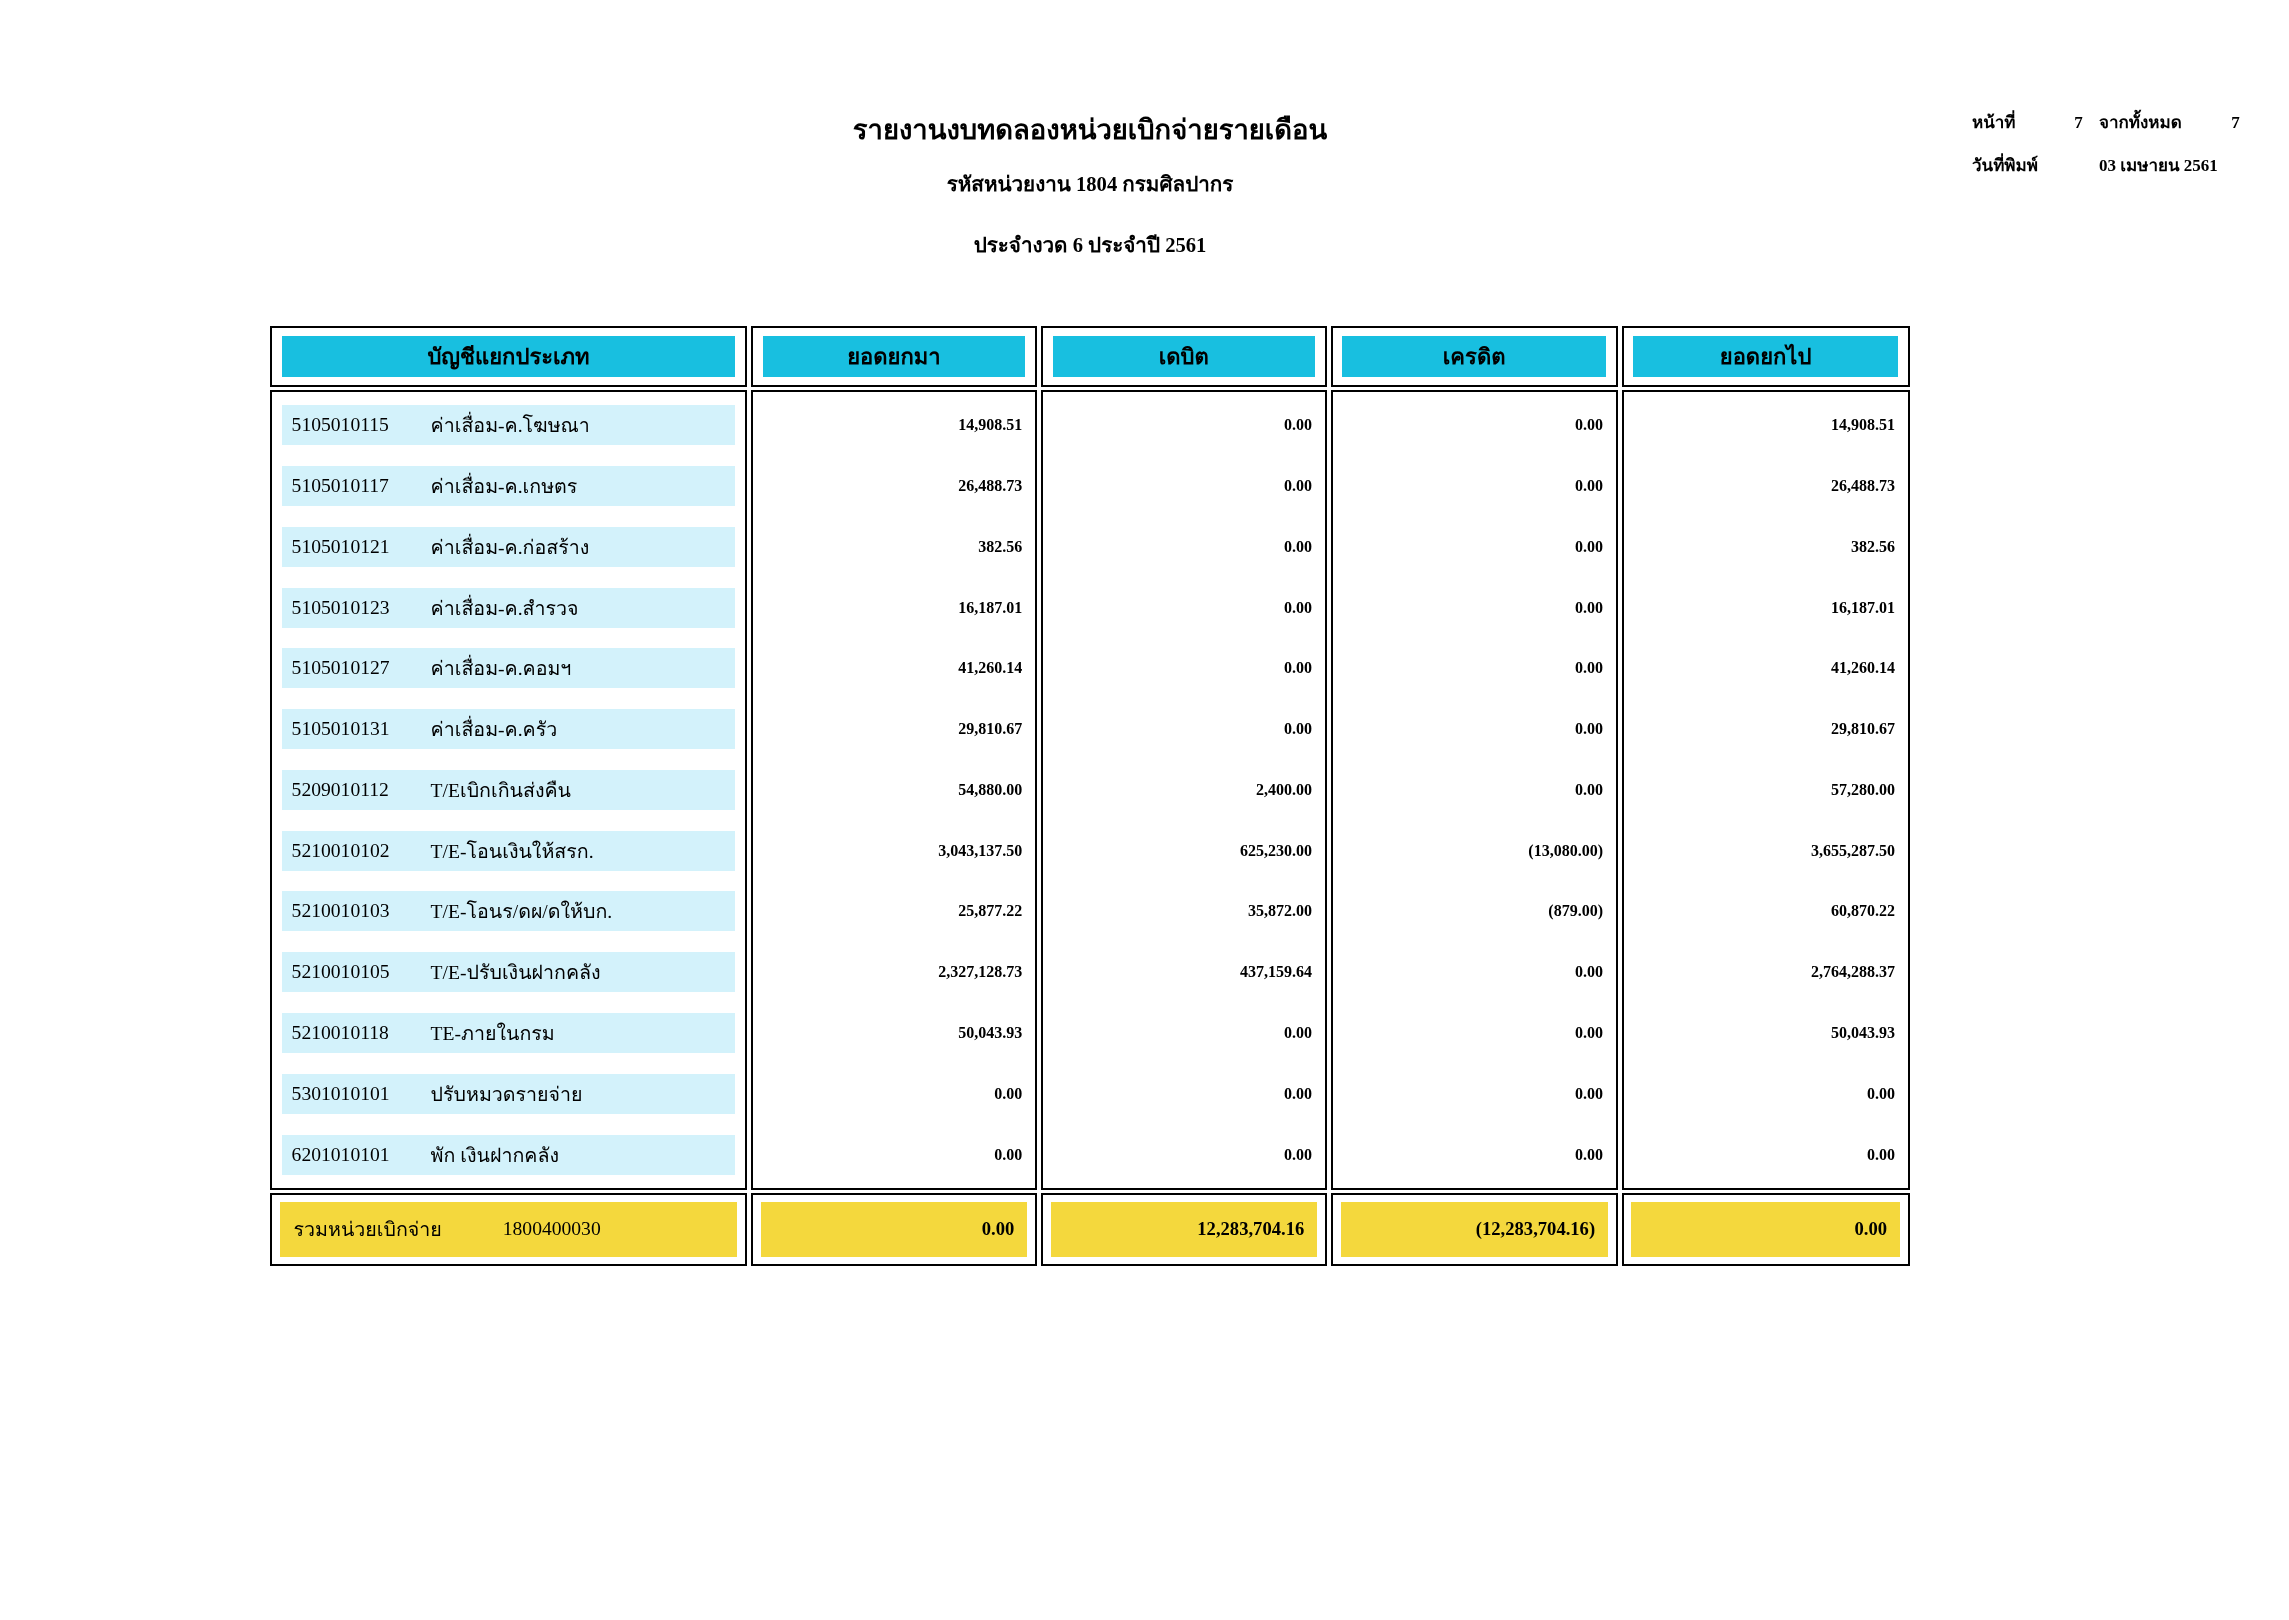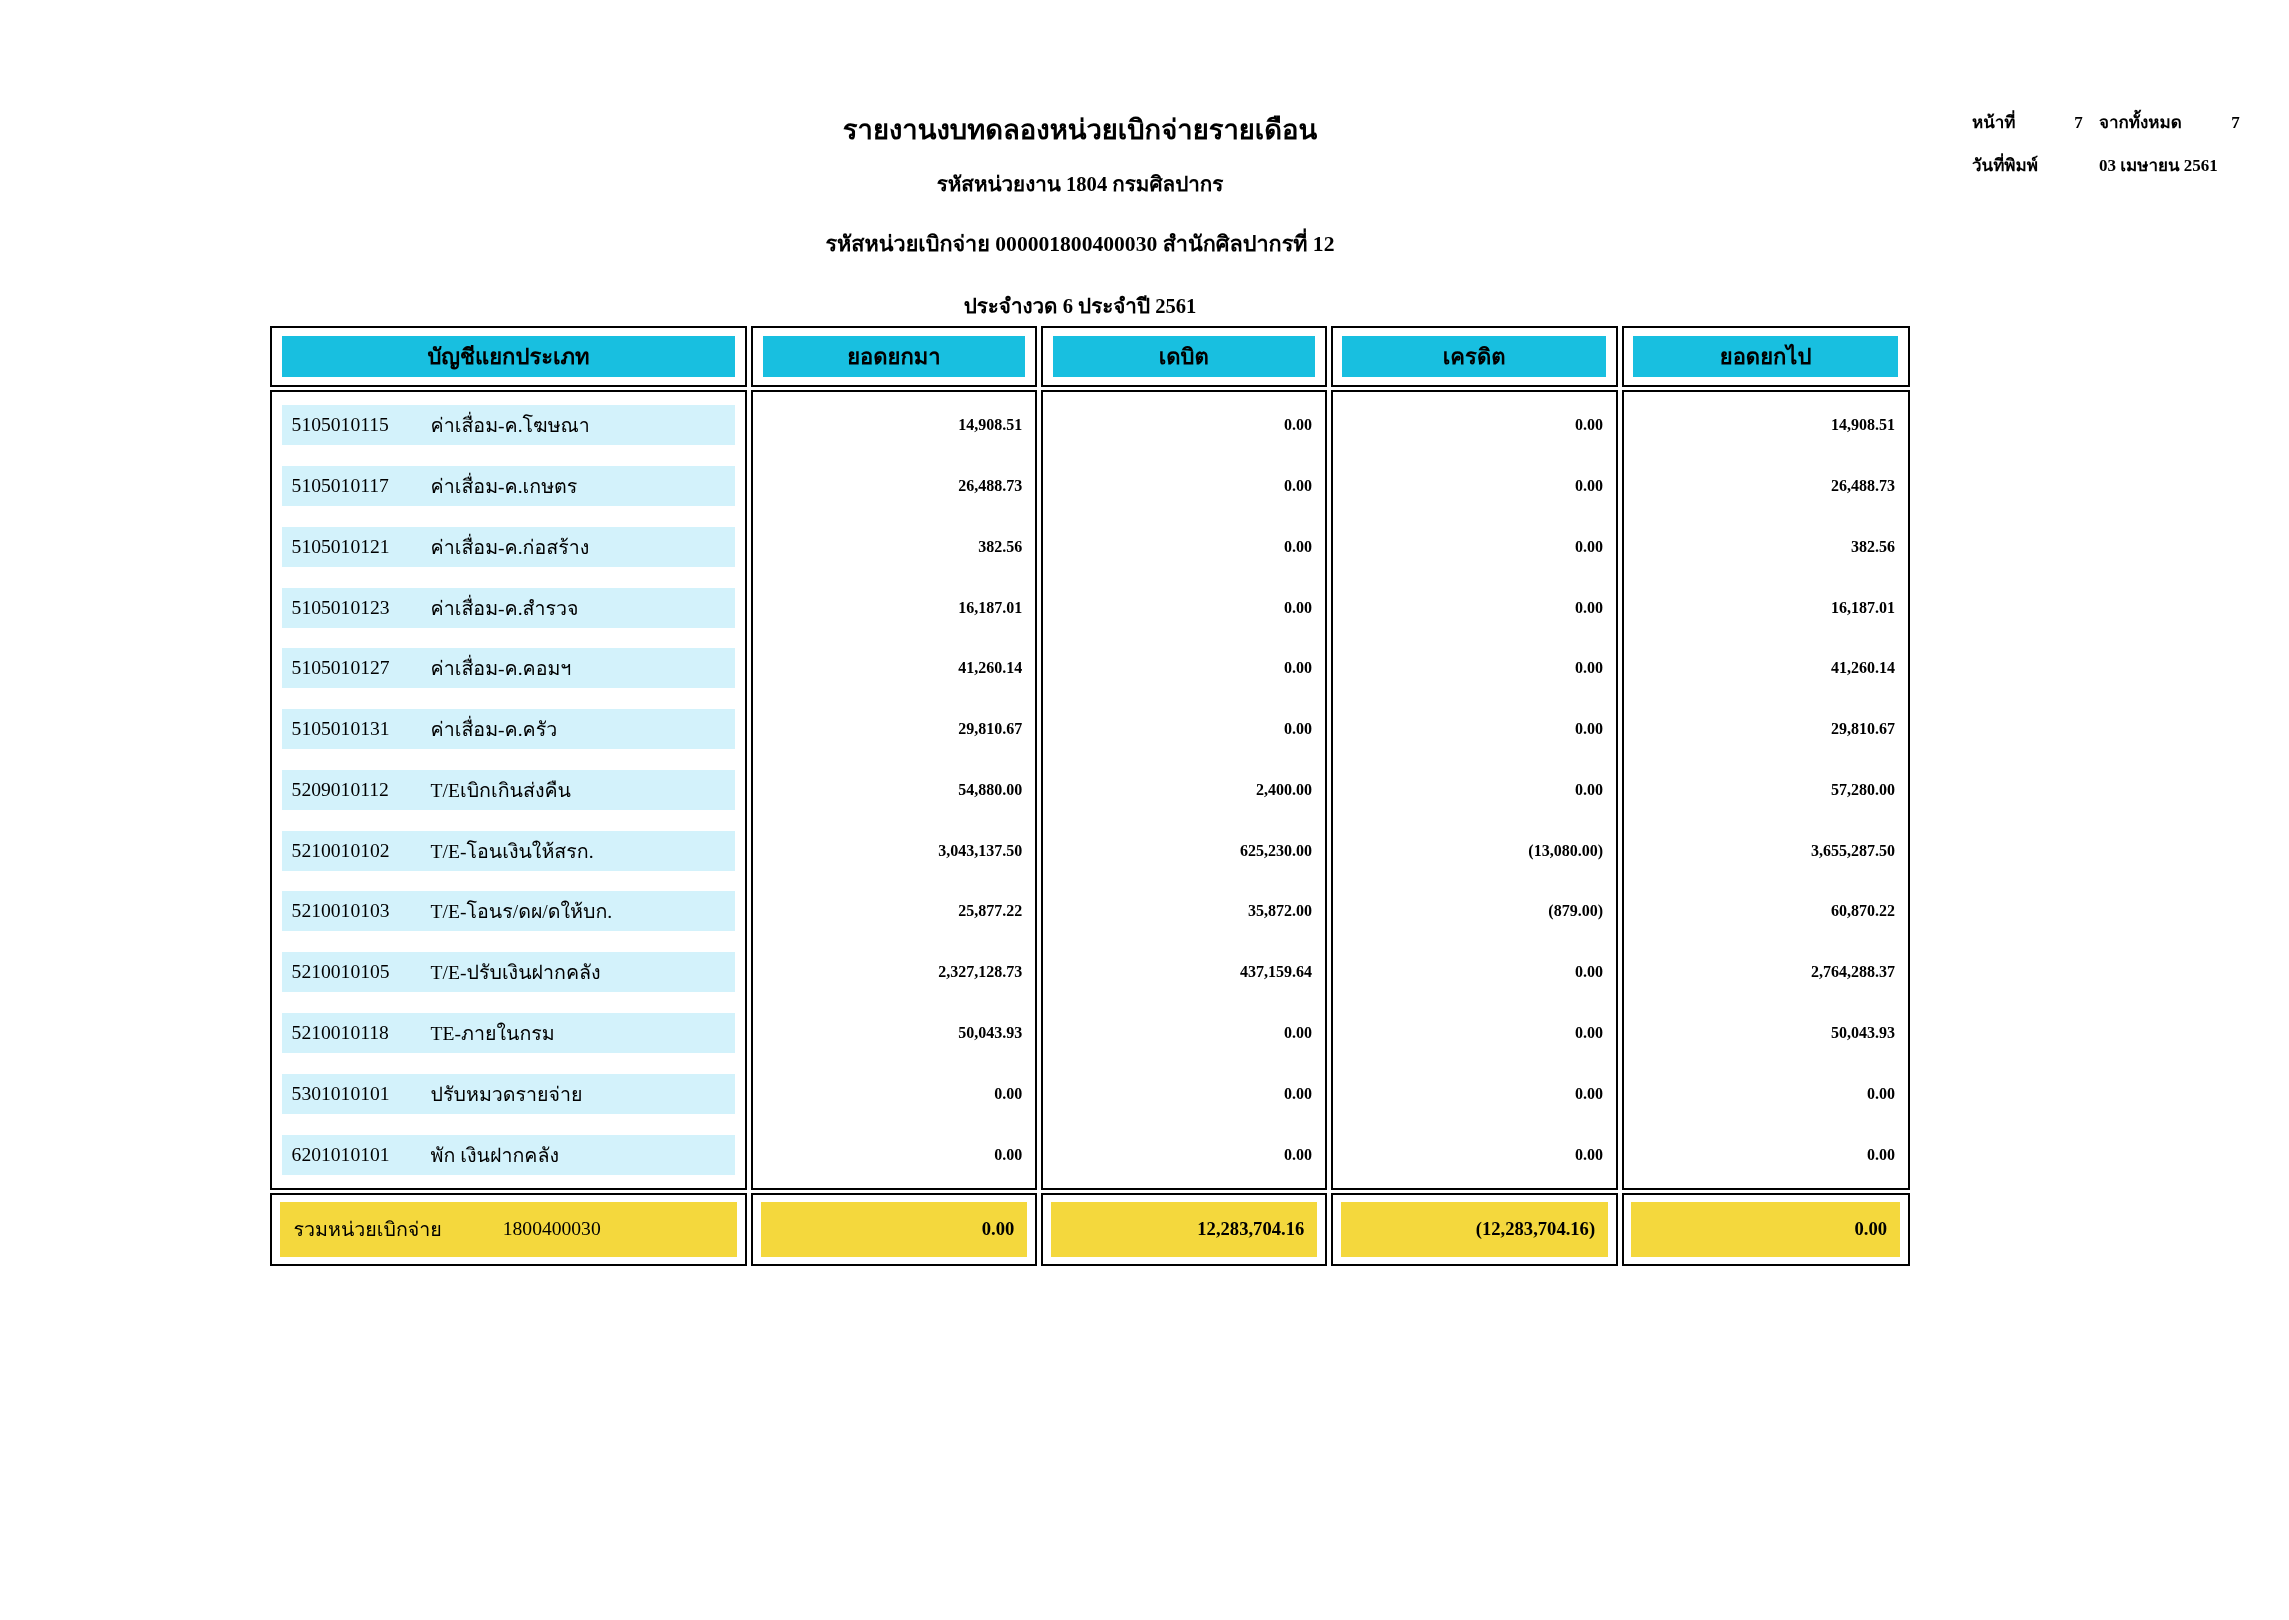--- a/index.html
+++ b/index.html
@@ -12,21 +12,21 @@
     overflow:hidden;
   }
   :root {
     --cyan:#18BFE0;
     --lightblue:#D3F2FB;
     --yellow:#F4D83D;
   }
 
   
   .doc-header {
-    position:absolute; left:260px; top:108px; width:1640px;
+    position:absolute; left:270px; top:108px; width:1640px;
     text-align:center;
   }
   .doc-title   { font-size:27.4px; font-weight:bold; }
   .doc-sub1    { font-size:20.6px; font-weight:bold; margin-top:15.7px; }
   .doc-sub2    { font-size:21.6px; font-weight:bold; margin-top:26.5px; }
   .doc-sub3    { font-size:20.6px; font-weight:bold; margin-top:28px; }
 
   
   .page-info {
     position:absolute; left:1972px; top:108px; width:314px;
@@ -78,21 +78,20 @@
   .total-label { margin-left:13.7px; }
   .total-code  { margin-left:61px; }
   .total-num   { margin-left:auto; margin-right:12.7px; font-weight:bold; font-size:18.6px; }
 </style>
 </head>
 <body>
 
 <div class="doc-header">
   <div class="doc-title">รายงานงบทดลองหน่วยเบิกจ่ายรายเดือน</div>
   <div class="doc-sub1">รหัสหน่วยงาน 1804 กรมศิลปากร</div>
-  <div class="doc-sub2">รหัสหน่วยเบิกจ่าย 000001800400030 สำนักศิลปากรที่ 12</div>
   <div class="doc-sub3">ประจำงวด 6 ประจำปี 2561</div>
 </div>
 
 <div class="page-info">
   <div class="pi-row">
     <span class="pi-label1">หน้าที่</span>
     <span class="pi-val1">7</span>
     <span class="pi-label2">จากทั้งหมด</span>
     <span class="pi-val2">7</span>
   </div>

